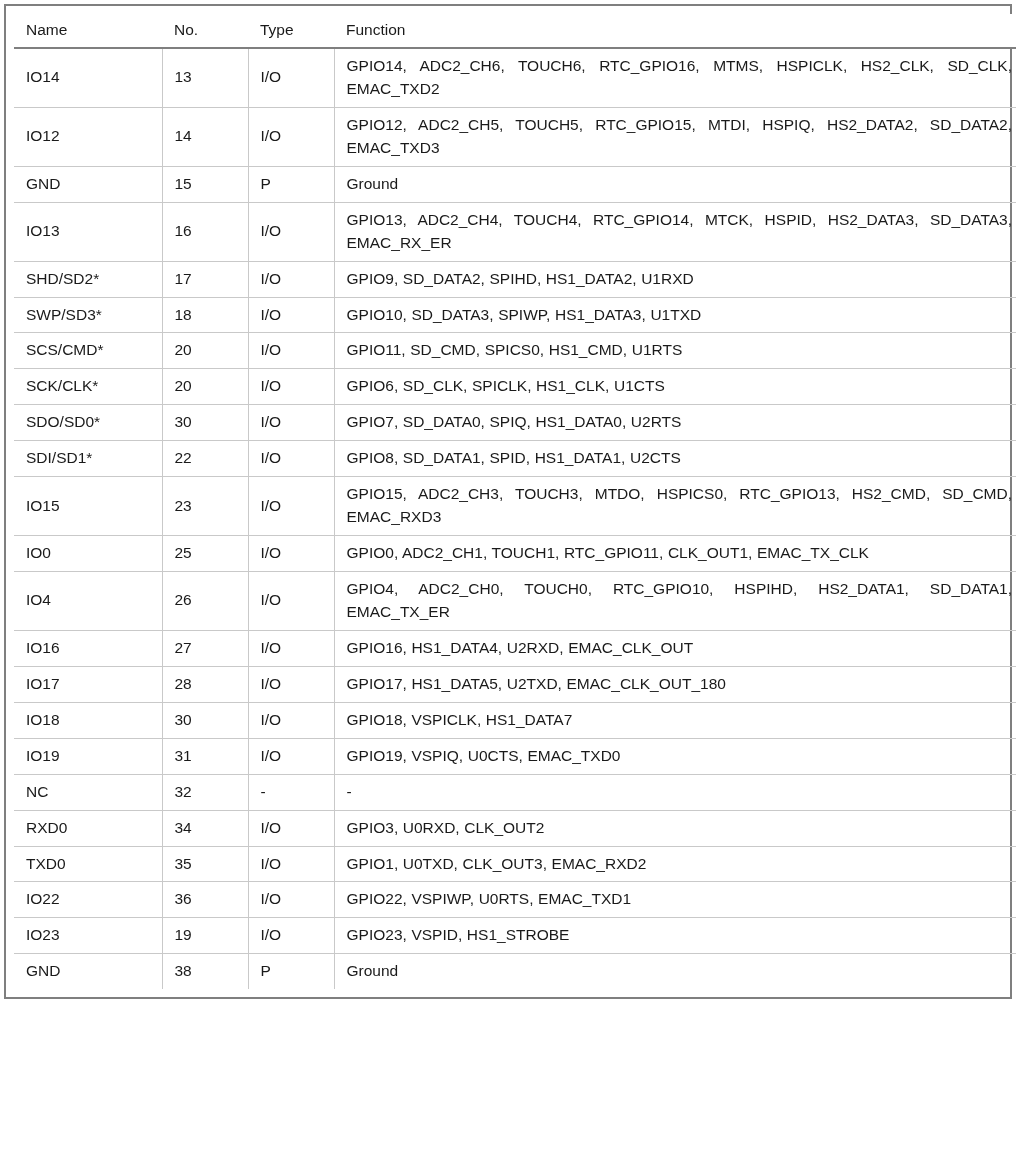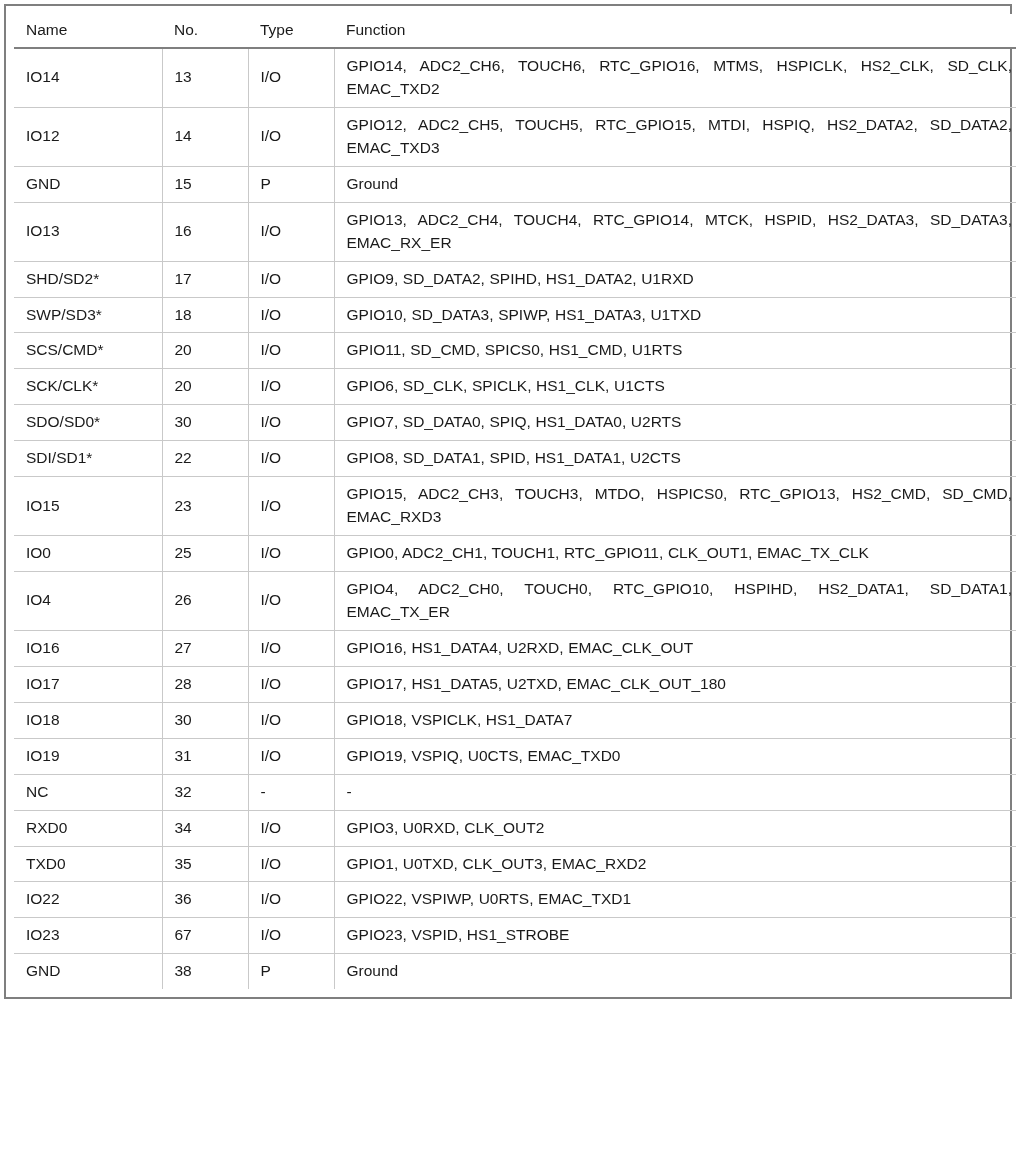--- a/index.html
+++ b/index.html
@@ -216,21 +216,21 @@
             <td class="cell-func">GPIO1, U0TXD, CLK_OUT3, EMAC_RXD2</td>
           </tr>
           <tr>
             <td class="cell-name">IO22</td>
             <td class="cell-no">36</td>
             <td class="cell-type">I/O</td>
             <td class="cell-func">GPIO22, VSPIWP, U0RTS, EMAC_TXD1</td>
           </tr>
           <tr>
             <td class="cell-name">IO23</td>
-            <td class="cell-no">67</td>
+            <td class="cell-no">19</td>
             <td class="cell-type">I/O</td>
             <td class="cell-func">GPIO23, VSPID, HS1_STROBE</td>
           </tr>
           <tr>
             <td class="cell-name">GND</td>
             <td class="cell-no">38</td>
             <td class="cell-type">P</td>
             <td class="cell-func">Ground</td>
           </tr>
         </tbody>

